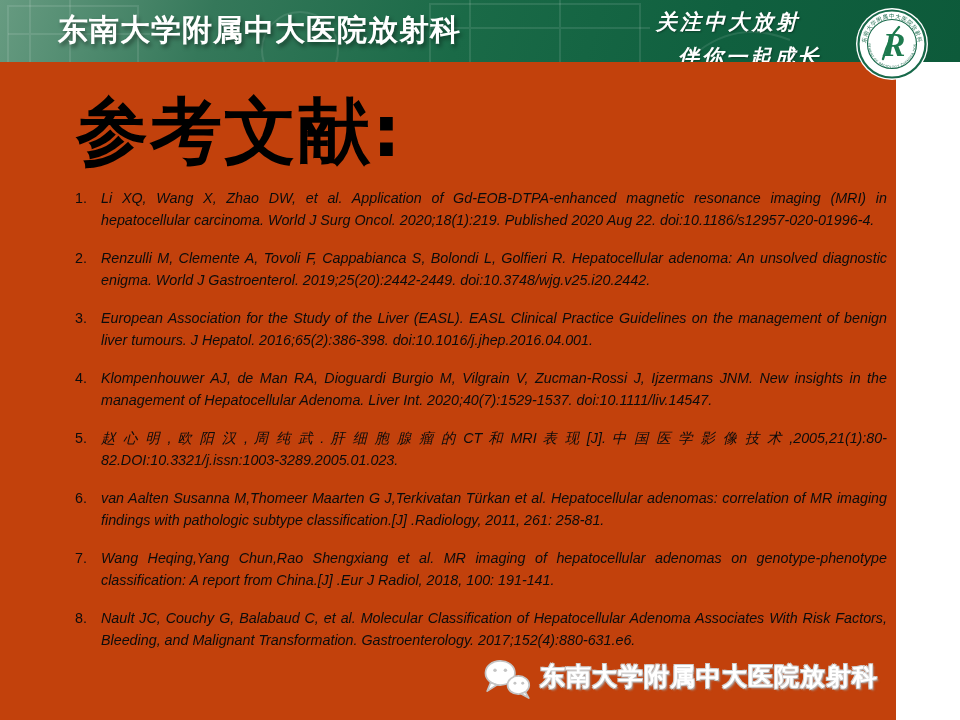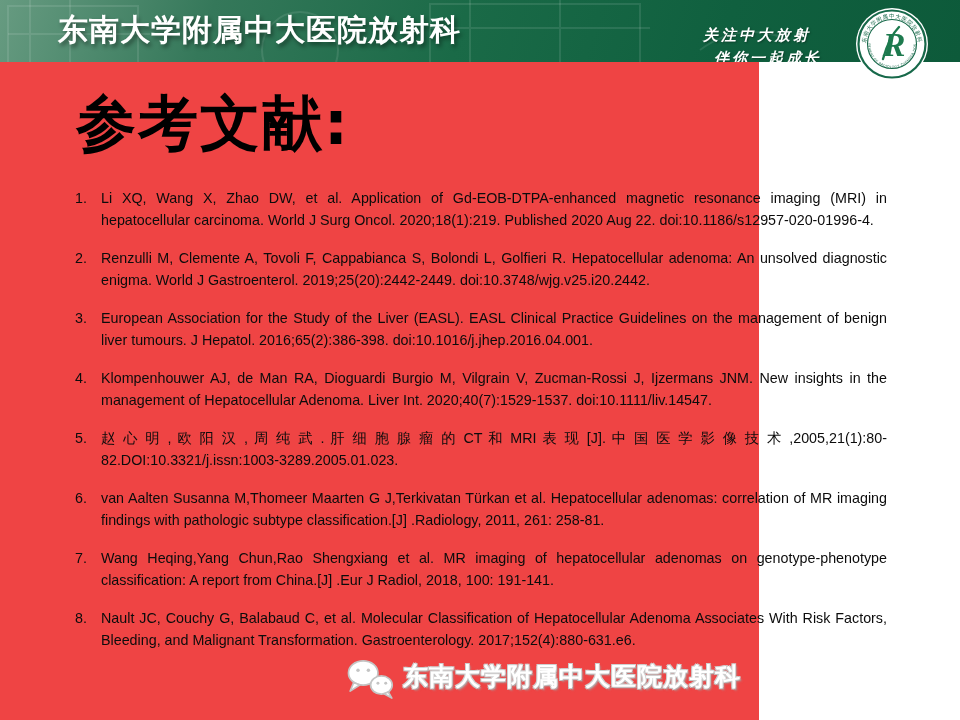--- a/index.html
+++ b/index.html
@@ -2,65 +2,64 @@
 <html><head>
 <meta charset="utf-8">
 <style>
   * { margin:0; padding:0; box-sizing:border-box; }
   html,body { width:960px; height:720px; }
   body {
     font-family:"Liberation Sans", sans-serif;
     background:#ffffff;
     overflow:hidden;
   }
-  .slide { position:relative; width:759px; height:720px; background:#ef4444; }
+  .slide { position:relative; width:896px; height:720px; background:#c2410c; }
 
   
   .banner {
     position:absolute; top:0; left:0; width:960px; height:62px;
     background:linear-gradient(108deg, #679b81 0%, #35785a 22%, #1a6a47 48%, #10603f 75%, #0d5a3a 100%);
     overflow:hidden;
   }
   .banner-texture { position:absolute; top:0; left:0; width:960px; height:62px; }
   .banner-title {
     position:absolute; left:58px; top:50%; transform:translateY(-52%);
     color:#ffffff; font-family:"Liberation Serif", serif;
     font-size:30px; font-weight:600; letter-spacing:1px; white-space:nowrap;
     text-shadow:2px 3px 4px rgba(0,0,0,0.45);
   }
   .slogan {
-    position:absolute; right:138px; top:24px; color:#ffffff;
+    position:absolute; right:138px; top:11px; color:#ffffff;
     font-family:"Liberation Serif", serif; font-style:italic;
-    font-size:15px; font-weight:700; letter-spacing:3px; line-height:23px;
+    font-size:21px; font-weight:700; letter-spacing:3px; line-height:23px;
     text-shadow:1px 1px 2px rgba(0,0,0,0.35);
-    text-align:center;
   }
-  .slogan .line2 { margin-left:22px; }
+  .slogan .line2 { margin-left:22px;margin-top:12px; }
 
   
   .logo-badge {
     position:absolute; top:7px; left:855px; width:74px; height:74px;
   }
 
   
   .heading {
     position:absolute; left:76px; top:84px;
-    font-size:60px; font-weight:900; color:#000000;
+    font-size:72px; font-weight:900; color:#000000;
     letter-spacing:2px; white-space:nowrap;
     font-family:"DejaVu Sans", sans-serif;
   }
 
   
   .refs { position:absolute; left:75px; top:187px; width:812px; }
   .ref-row {
     display:flex; margin-bottom:16px;
     font-size:14.3px; line-height:22px; color:#0c0c0c;
   }
   .ref-num { flex:0 0 26px; }
-  .ref-text { flex:1; text-align:justify; }
+  .ref-text { flex:1; text-align:justify;font-style:italic; }
 
   
   .watermark {
     position:absolute; right:18px; bottom:18px;
     display:flex; align-items:center; gap:6px;
   }
   .wm-icon { width:52px; height:46px; margin-top:6px; }
   .wm-text {
     font-size:25px; font-weight:700; letter-spacing:1px; white-space:nowrap;
     color:#ffffff;

